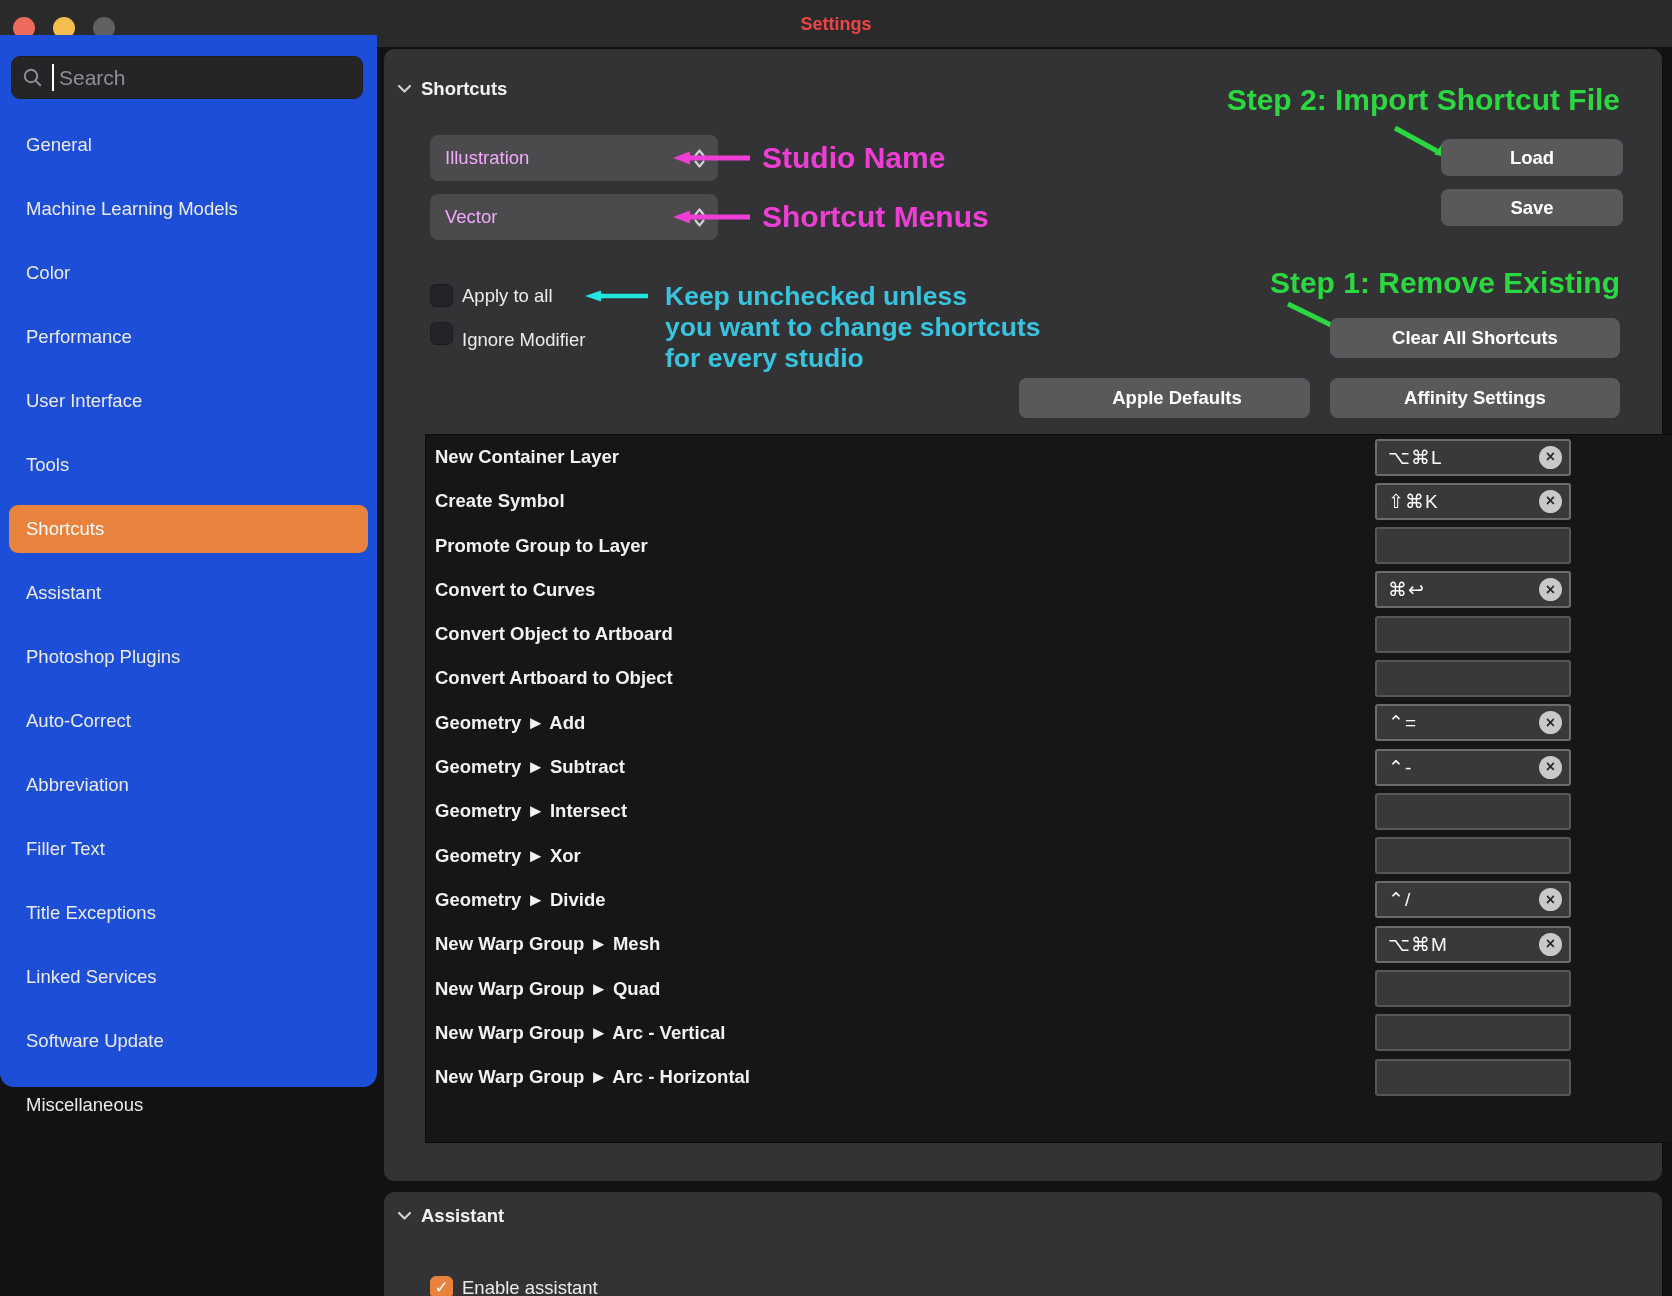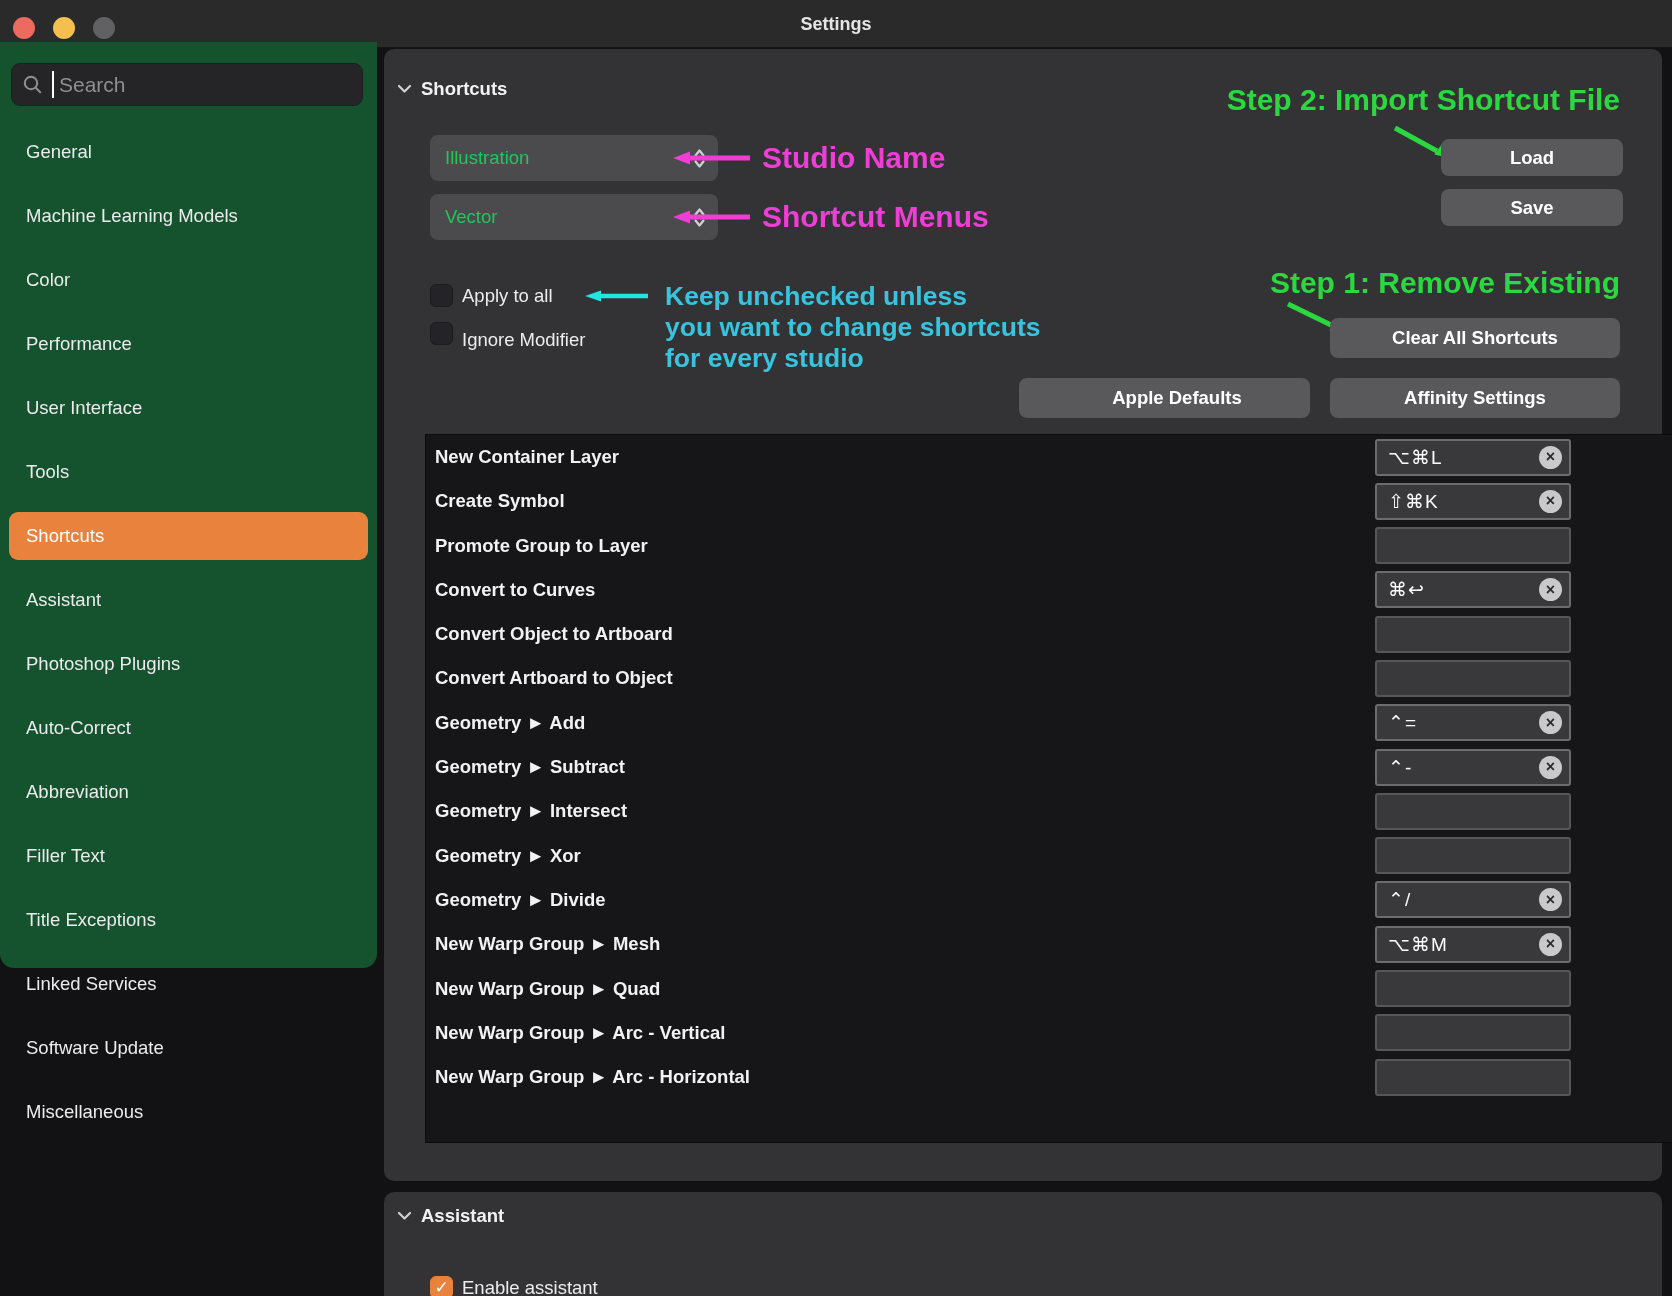--- a/index.html
+++ b/index.html
@@ -5,39 +5,39 @@
   html,body{margin:0;padding:0;background:#000;}
   .screen{position:relative;width:1672px;height:1296px;background:#121214;overflow:hidden;
           font-family:"Liberation Sans","DejaVu Sans",sans-serif;color:#ececec;}
   
   .titlebar{position:absolute;left:0;top:0;width:100%;height:48px;background:#2a2a2b;border-bottom:1px solid #141414;box-sizing:border-box;}
   .light{position:absolute;top:17px;width:22px;height:22px;border-radius:50%;}
   .light.red{left:13px;background:#ed6a5e;}
   .light.yellow{left:53px;background:#f4bf4e;}
   .light.gray{left:93px;background:#616163;}
   .win-title{position:absolute;left:0;top:0;width:100%;height:48px;line-height:48px;text-align:center;
-             font-size:18px;font-weight:700;color:#e5e5e5;}
-  
-  .sidebar{position:absolute;left:0;top:42px;width:377px;height:926px;background:#14532d;border-radius:0 0 14px 14px;}
+             font-size:18px;font-weight:700;color:#ef4444;}
+  
+  .sidebar{position:absolute;left:0;top:35px;width:377px;height:1052px;background:#1d4ed8;border-radius:0 0 14px 14px;}
   .search{position:absolute;left:11px;top:21px;width:352px;height:43px;background:#252528;border:1px solid #1e1e21;
           border-radius:9px;box-sizing:border-box;display:flex;align-items:center;}
   .search svg{margin-left:10px;}
   .caret-bar{width:2px;height:27px;background:#ffffff;margin-left:9px;}
   .search .ph{margin-left:5px;font-size:21px;color:#8f8f93;}
   .side-items{position:absolute;left:0;top:78px;width:100%;display:flex;flex-direction:column;}
   .side-item{height:64px;display:flex;align-items:center;padding-left:26px;font-size:18.5px;color:#ebebed;box-sizing:border-box;cursor:default;}
   .side-item.selected{height:48px;margin:8px 9px;padding-left:17px;border-radius:9px;background:#e8823c;color:#ffffff;}
   
   .panel{position:absolute;left:384px;width:1278px;background:#333336;}
   .panel.shortcuts{top:49px;height:1132px;border-radius:10px;}
   .panel.assistant{top:1192px;height:104px;border-radius:10px 10px 0 0;}
   .sec-header{position:absolute;left:13px;display:flex;align-items:center;gap:9px;font-size:18.5px;font-weight:700;color:#f2f2f4;}
   
   .dd{position:absolute;left:46px;width:288px;height:46px;background:#4b4b4e;border-radius:8px;display:flex;align-items:center;
-      padding:0 12px 0 15px;box-sizing:border-box;font-size:18.5px;font-weight:500;color:#22c55e;}
+      padding:0 12px 0 15px;box-sizing:border-box;font-size:18.5px;font-weight:500;color:#f0abfc;}
   .dd .spin{margin-left:auto;}
   
   .btn{position:absolute;background:#59595c;border:none;border-radius:8px;color:#fff;font-weight:700;font-size:18.5px;
        font-family:inherit;display:flex;align-items:center;justify-content:center;box-sizing:border-box;}
   
   .cb{position:absolute;width:23px;height:23px;background:#242428;border:1px solid #1c1c1f;border-radius:6px;box-sizing:border-box;}
   .cb.checked{background:#e8823c;border-color:#e8823c;color:#fff;font-size:17px;font-weight:700;display:flex;align-items:center;justify-content:center;}
   .cb-label{position:absolute;font-size:18.5px;color:#ececee;line-height:23px;}
   
   .ann{position:absolute;font-size:30px;font-weight:600;line-height:34px;white-space:nowrap;}

